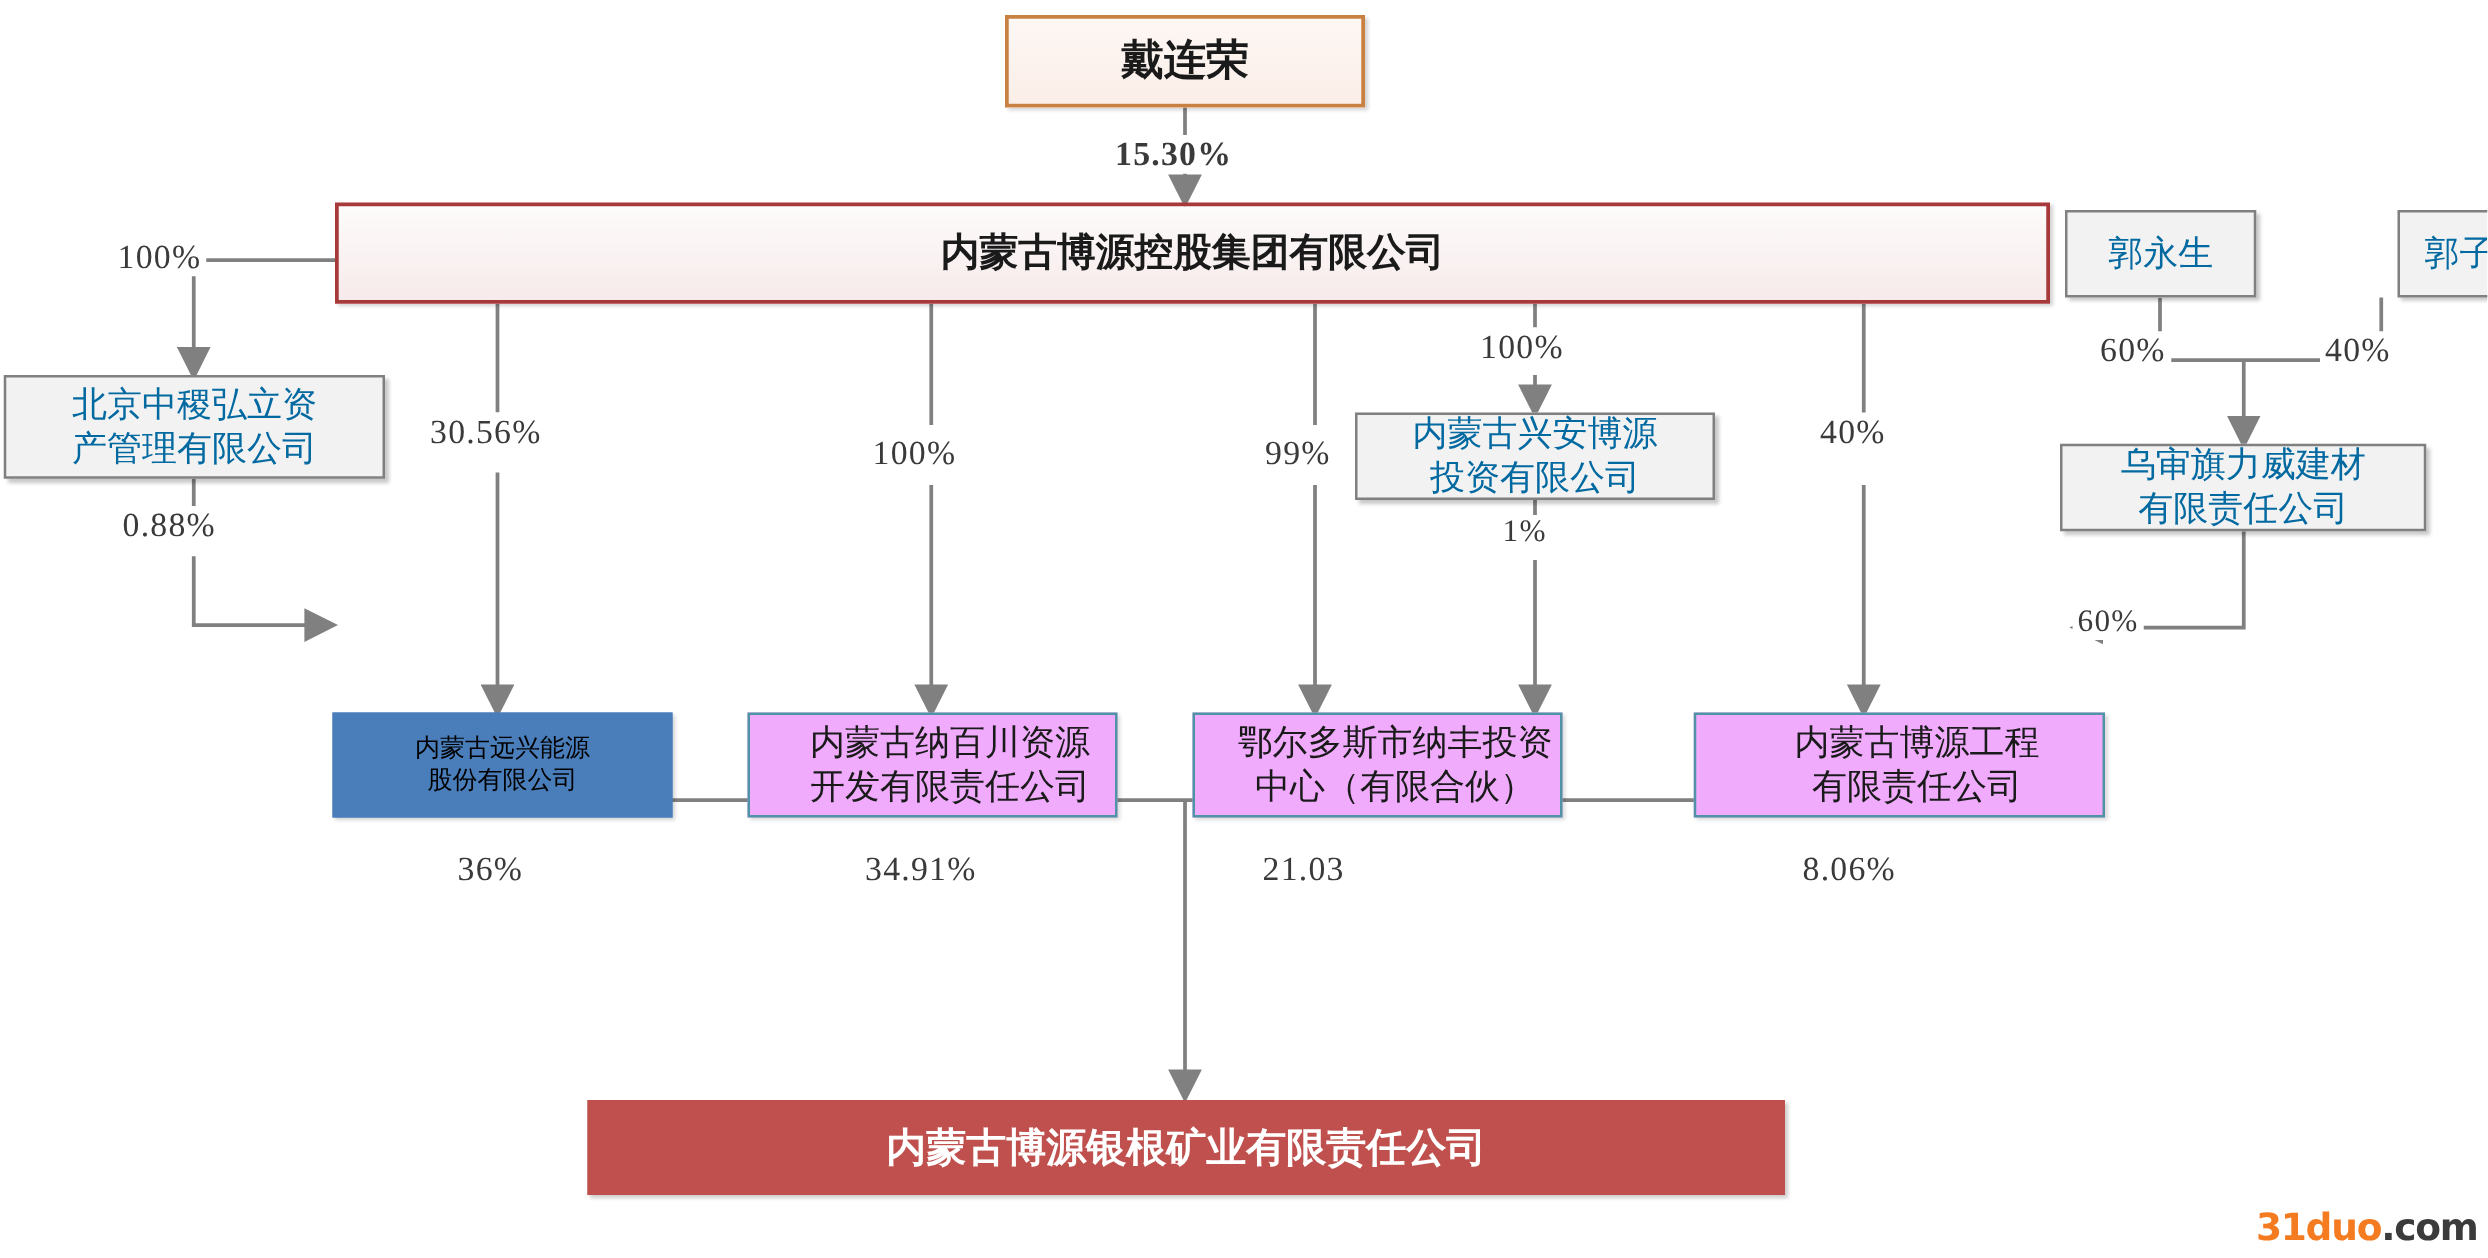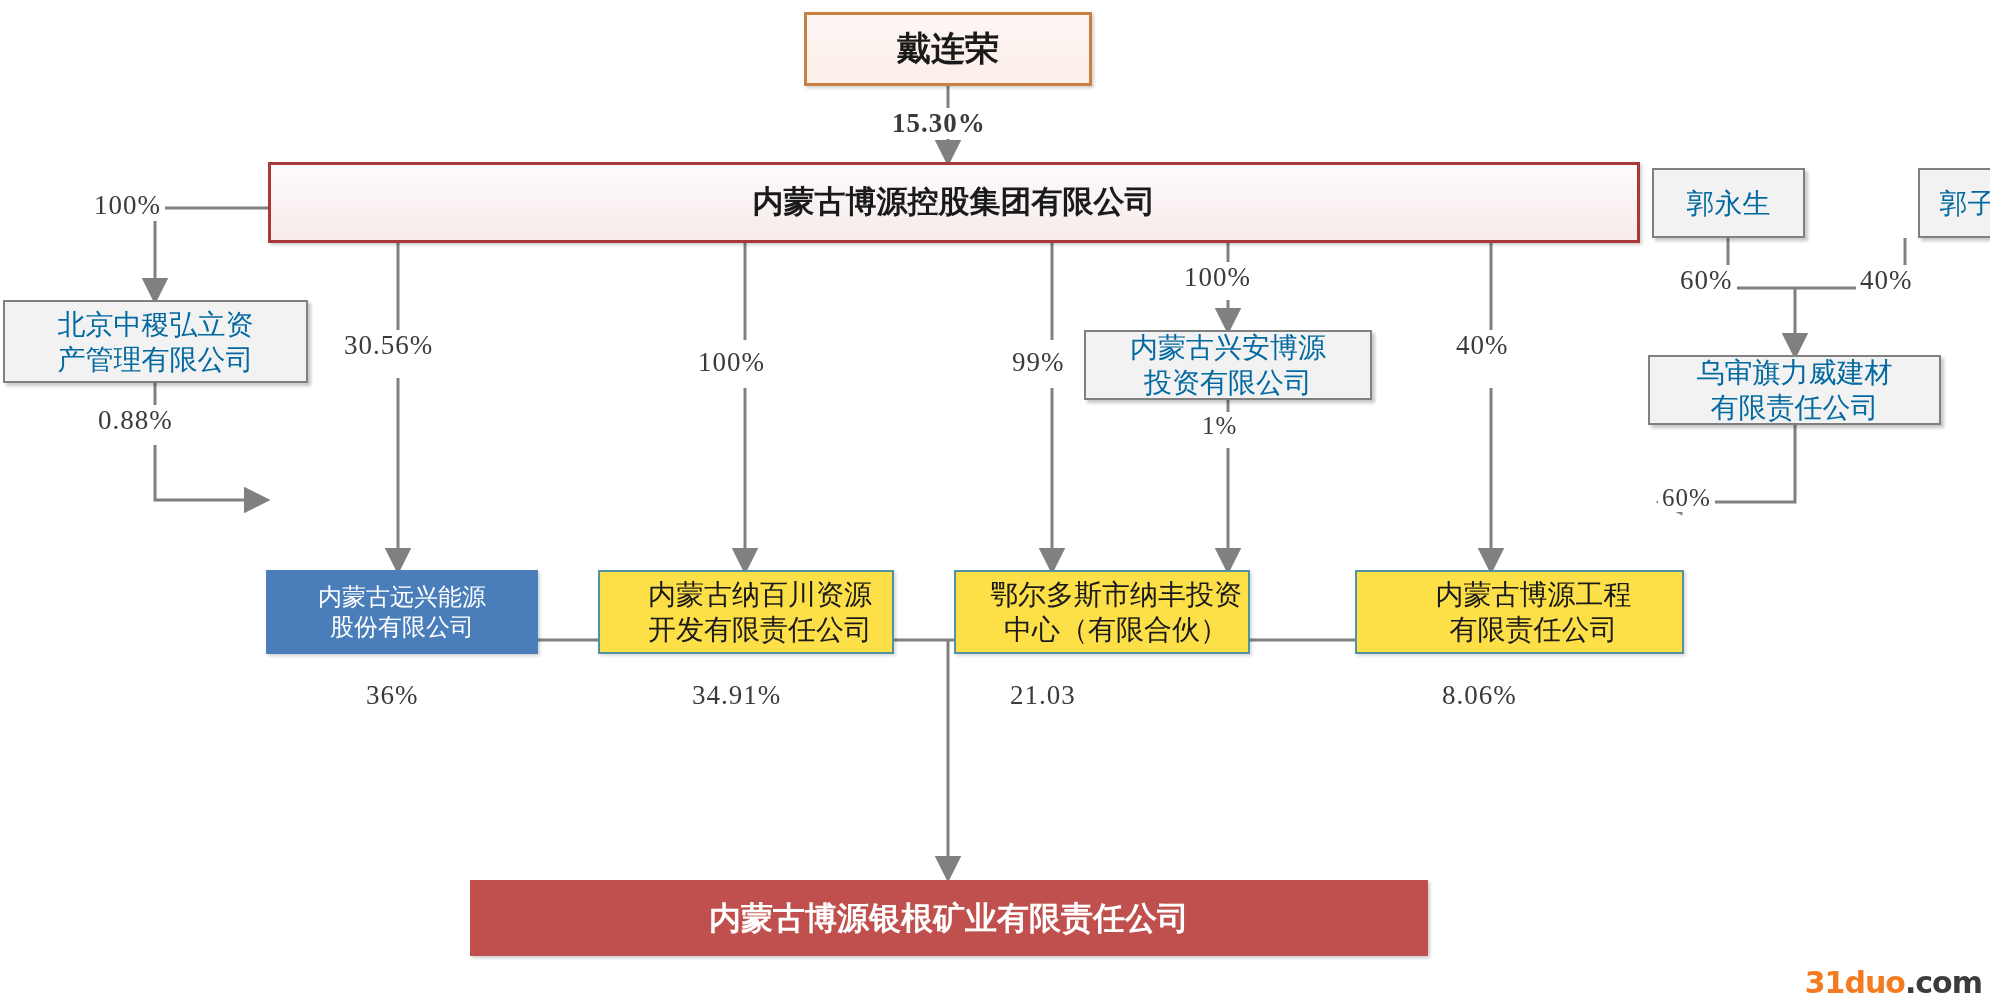--- a/index.html
+++ b/index.html
@@ -57,26 +57,26 @@
   .n-grey {
     background: #f2f2f2;
     border: 2px solid #808080;
     color: #0369a1;
     font-size: 28px;
     box-shadow: 3px 3px 3px rgba(0,0,0,0.22);
   }
   .n-blue {
     background: #4a7ebb;
     border: 1px solid #4a7ebb;
-    color: #ffffff;
-    font-size: 24px;
+    color: #000000;
+    font-size: 20px;
     box-shadow: 2px 2px 3px rgba(0,0,0,0.18);
   }
   .n-teal {
-    background: #fde047;
+    background: #f0abfc;
     border: 2px solid #4f93a5;
     color: #1a1a1a;
     font-size: 28px;
     box-shadow: 2px 2px 3px rgba(0,0,0,0.15);
     padding-left: 28px;
   }
   .n-red {
     background: #bf504d;
     border: 1px solid #bf504d;
     color: #ffffff;

